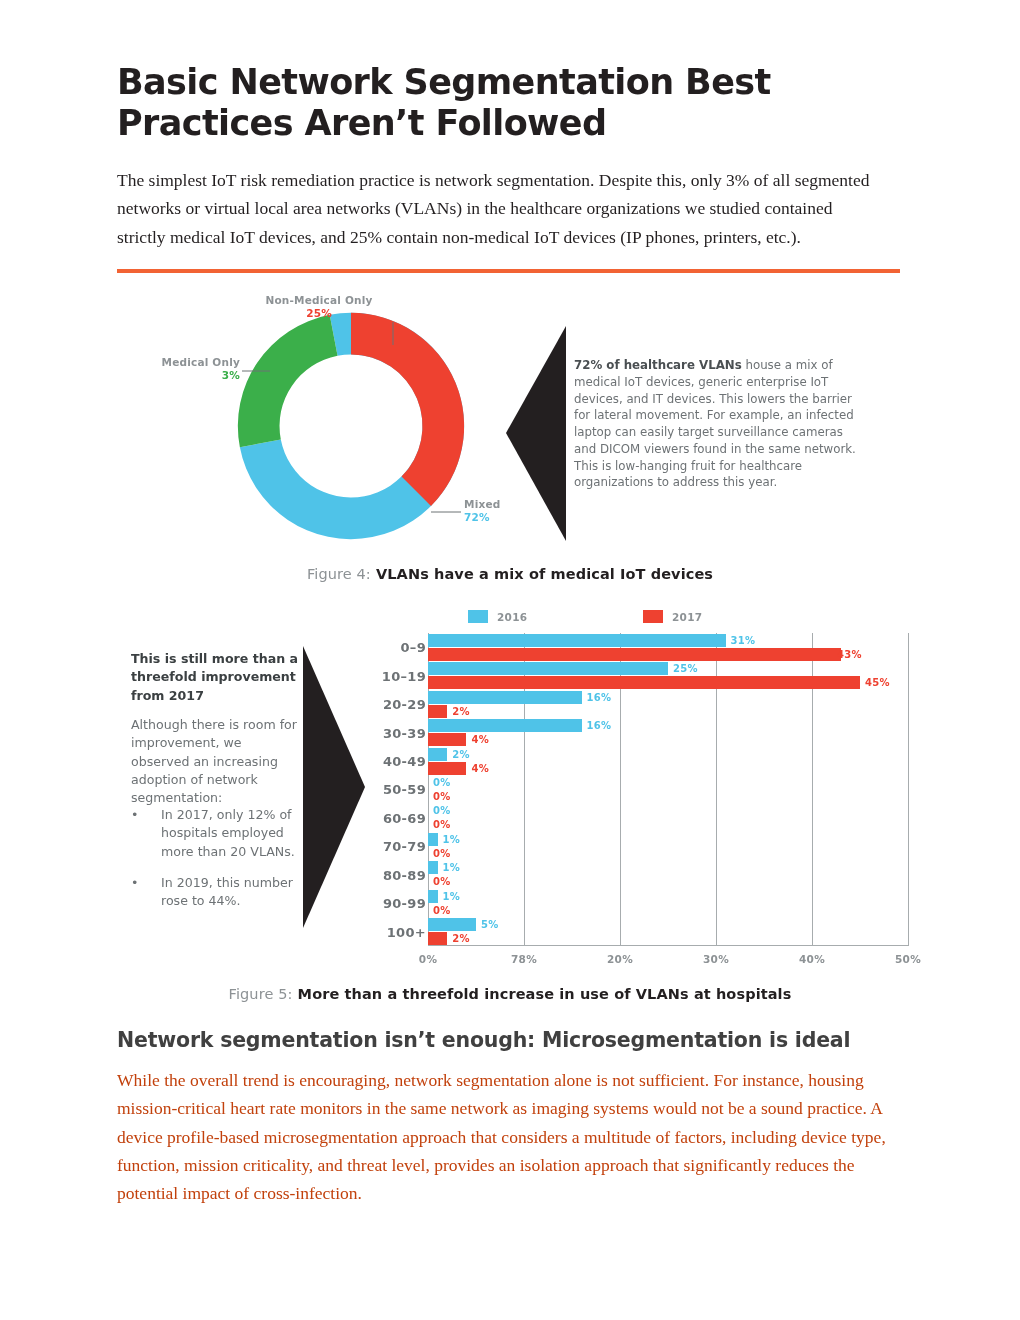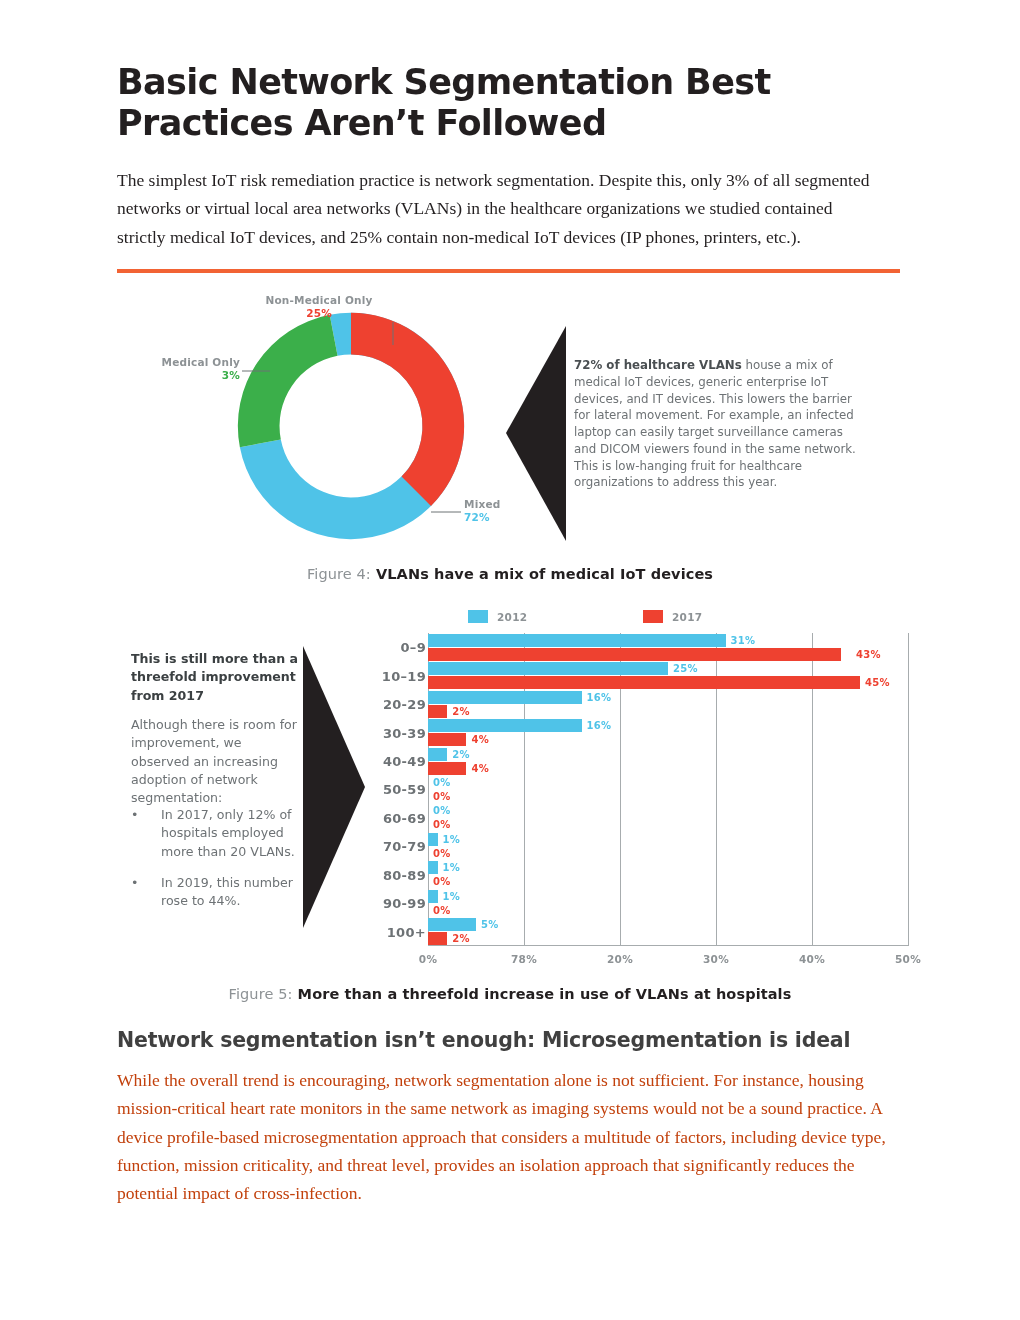--- a/index.html
+++ b/index.html
@@ -195,42 +195,42 @@
 
   <svg class="callout2-arrow" viewBox="0 0 62 282">
     <polygon points="0,0 62,141 0,282" fill="#231f20"></polygon>
   </svg>
 
   <div class="bar-chart">
 
     <div class="legend">
       <div class="item" style="left:0px;top:0px;">
         <span class="swatch" style="background:#4fc3e8;"></span>
-        <span class="ltext">2012</span>
+        <span class="ltext">2016</span>
       </div>
       <div class="item" style="left:175px;top:0px;">
         <span class="swatch" style="background:#ee4130;"></span>
         <span class="ltext">2017</span>
       </div>
     </div>
 
     <div class="plot" id="plot-area">
       <div class="axis-bottom"></div>
     <div class="gridline" style="left: 0px;"></div>
         <div class="gridline" style="left: 96px;"></div>
         <div class="gridline" style="left: 192px;"></div>
         <div class="gridline" style="left: 288px;"></div>
         <div class="gridline" style="left: 384px;"></div>
         <div class="gridline" style="left: 480px;"></div>
         <div class="row" style="top: 0px; height: 28.4545px;">
           <div class="cat-label" style="top: 7.22727px;">0–9</div>
           <div class="bar b2019" style="width: 297.6px; top: 0.727273px;"></div>
           <div class="bval v2019" style="left: 302.6px; top: 1.72727px;">31%</div>
           <div class="bar b2017" style="width: 412.8px; top: 14.7273px;"></div>
-          <div class="bval v2017" style="left: 428px; top: 15.7273px;">43%</div>
+          <div class="bval v2017" style="left: 409px; top: 15.7273px;">43%</div>
         </div>
         <div class="row" style="top: 28.4545px; height: 28.4545px;">
           <div class="cat-label" style="top: 7.22727px;">10–19</div>
           <div class="bar b2019" style="width: 240px; top: 0.727273px;"></div>
           <div class="bval v2019" style="left: 245px; top: 1.72727px;">25%</div>
           <div class="bar b2017" style="width: 432px; top: 14.7273px;"></div>
           <div class="bval v2017" style="left: 437px; top: 15.7273px;">45%</div>
         </div>
         <div class="row" style="top: 56.9091px; height: 28.4545px;">
           <div class="cat-label" style="top: 7.22727px;">20-29</div>

